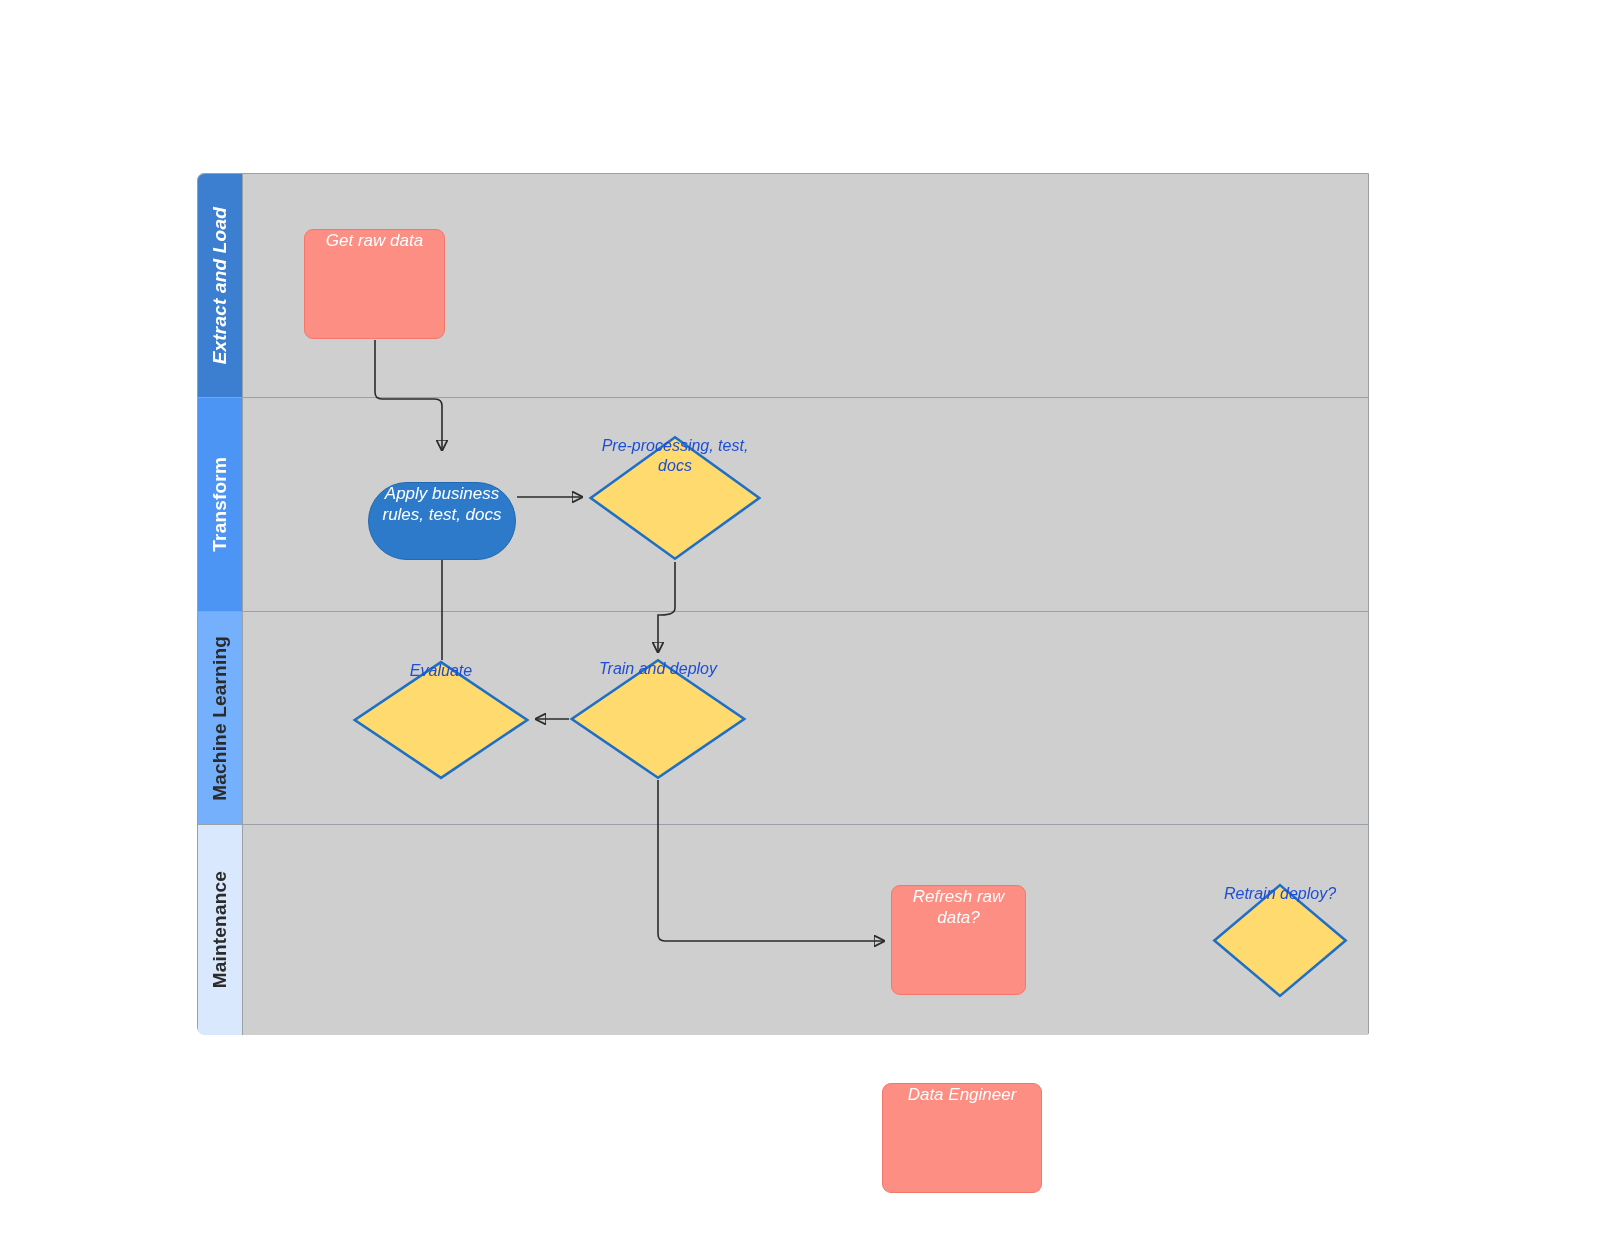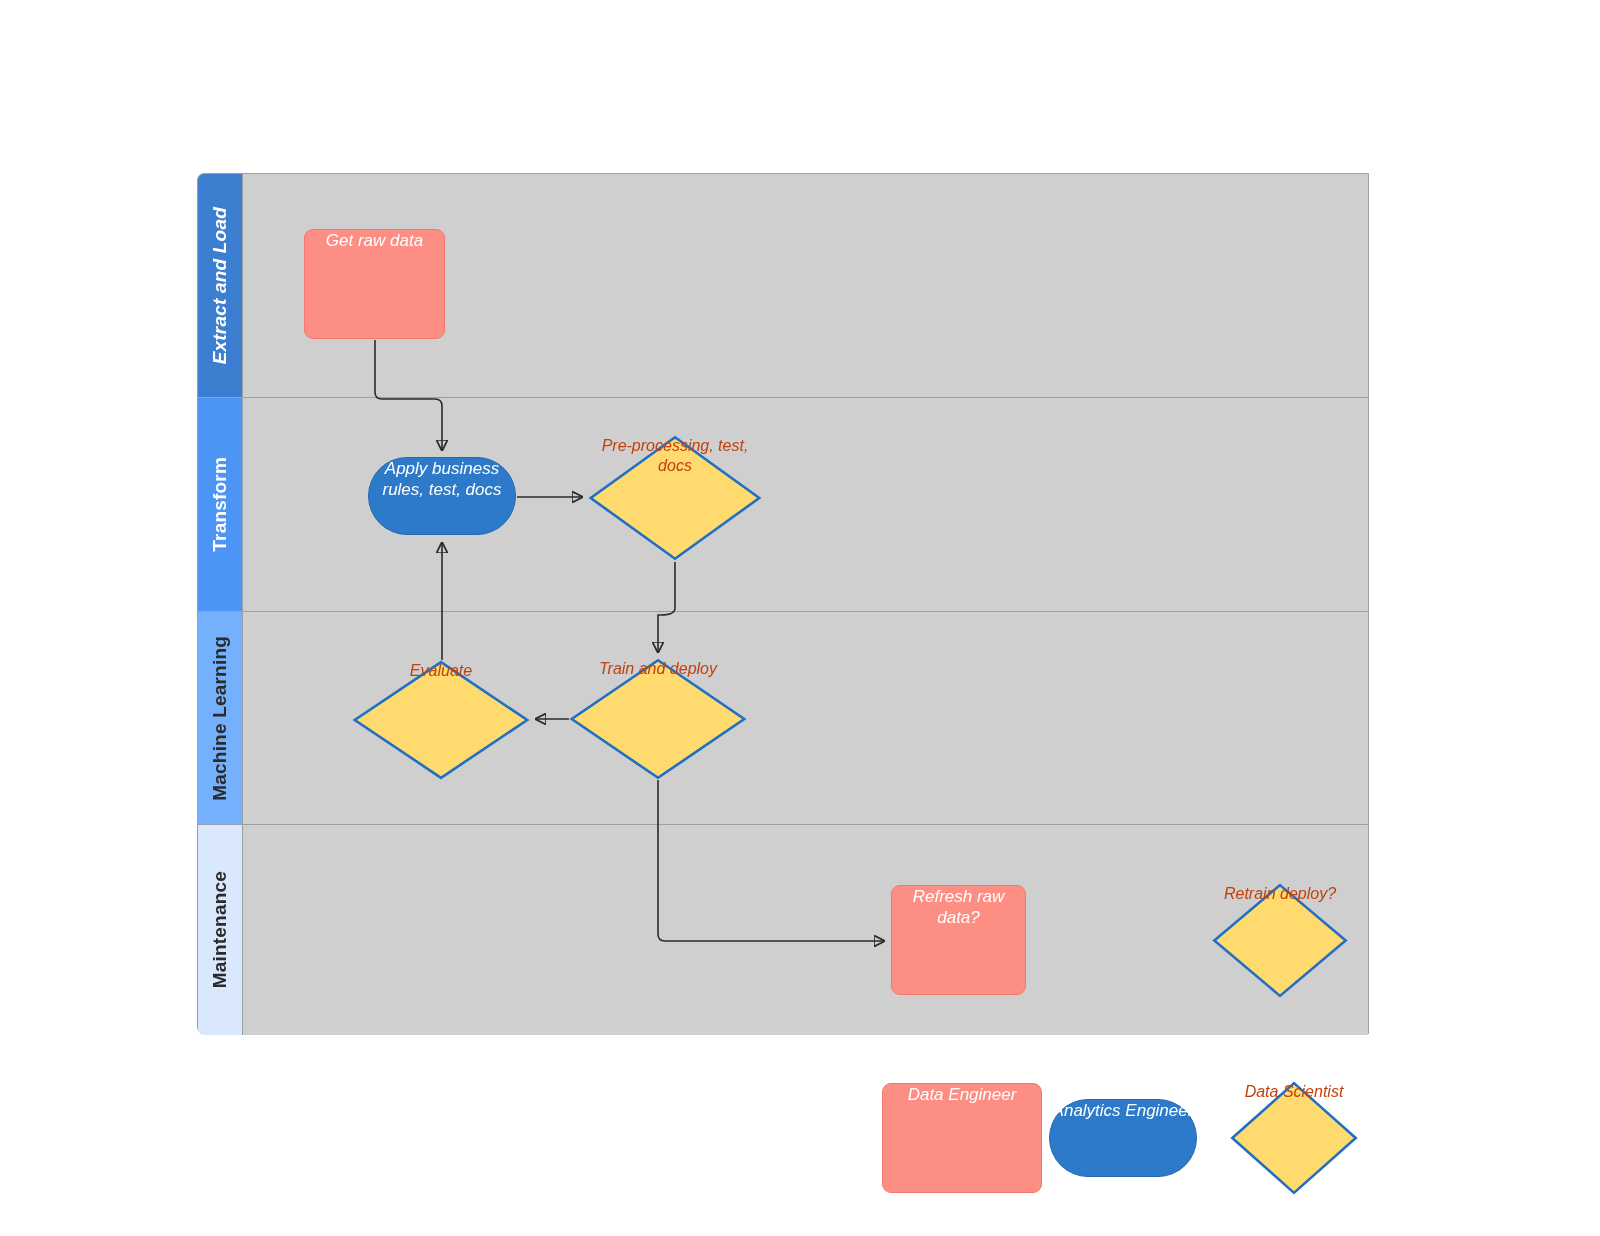--- a/index.html
+++ b/index.html
@@ -85,36 +85,37 @@
     background: #fc8e84;
     border: 1px solid #f3776b;
     border-radius: 9px;
     color: #ffffff;
   }
   .node.stadium {
     background: #2c7ac9;
     border: 1px solid #2468ae;
     border-radius: 999px;
     color: #ffffff;
+    margin-top: 25px;
   }
   .node.diamond-wrap {
     background: transparent;
     border: none;
   }
   .diamond-svg {
     position: absolute;
     left: 0; top: 0;
     width: 100%;
     height: 100%;
     overflow: visible;
   }
   .diamond-label {
     position: relative;
     z-index: 2;
-    color: #c2410c;
+    color: #1d4ed8;
     padding: 0 6px;
   }
 
   
   #edges {
     position: absolute;
     left: 0; top: 0;
     width: 1600px;
     height: 1236px;
     z-index: 4;
@@ -223,26 +224,17 @@
     </svg>
     <span class="diamond-label">Retrain deploy?</span>
   </div>
 
   <div id="legend">
 
     <div class="node rect legend-node" id="l-data-engineer" style="left: 882px; top: 1083px; width: 160px; height: 110px;">
       <span>Data Engineer</span>
     </div>
 
-    <div class="node stadium legend-node" id="l-analytics-engineer" style="left: 1049px; top: 1099px; width: 148px; height: 78px;">
-      <span>Analytics Engineer</span>
-    </div>
-
-    <div class="node diamond-wrap legend-node" id="l-data-scientist" style="left: 1231px; top: 1082px; width: 126px; height: 112px; font-size: 16px;">
-      <svg class="diamond-svg" viewBox="0 0 100 100" preserveAspectRatio="none">
-        <polygon points="50,1 99,50 50,99 1,50" fill="#ffda6e" stroke="#1f6fc4" stroke-width="2.6" vector-effect="non-scaling-stroke"></polygon>
-      </svg>
-      <span class="diamond-label">Data Scientist</span>
-    </div>
+
 
   </div>
 
 </div>
 
 </body></html>

